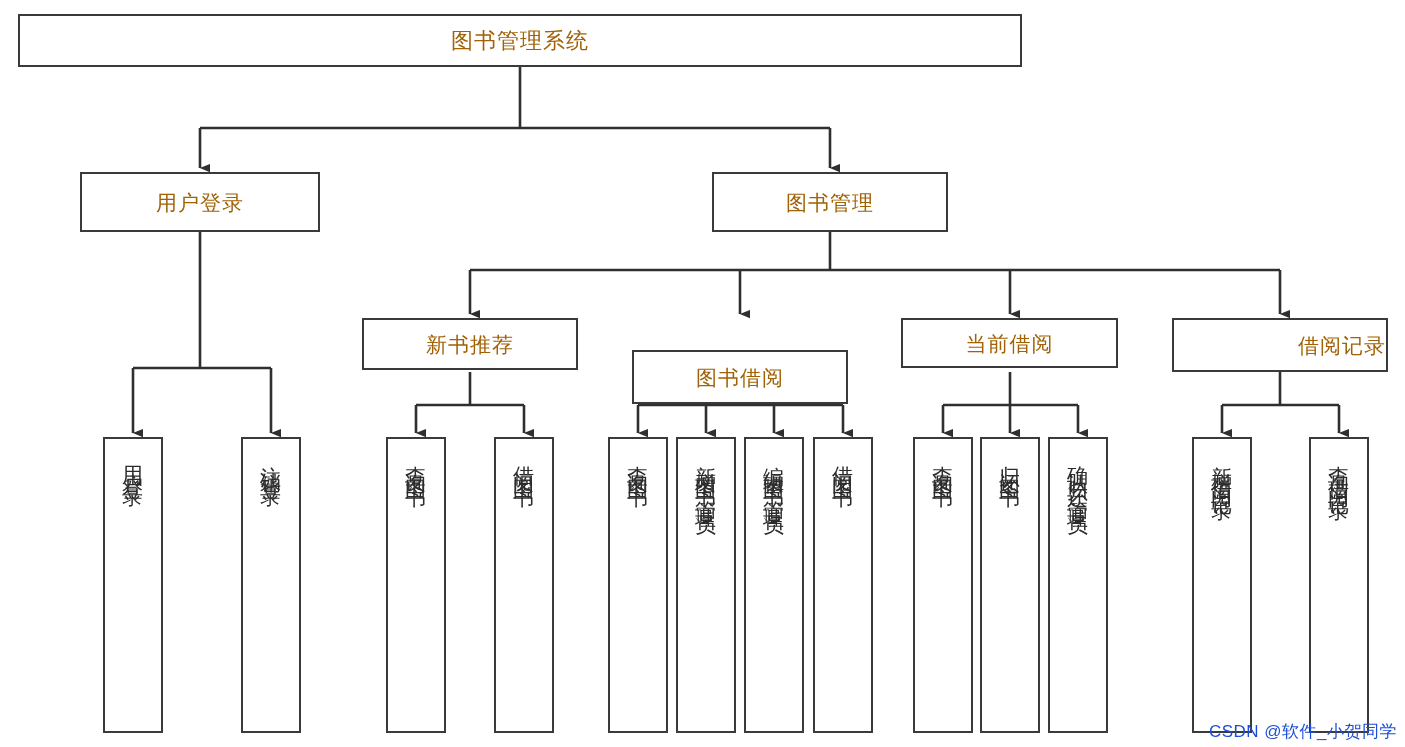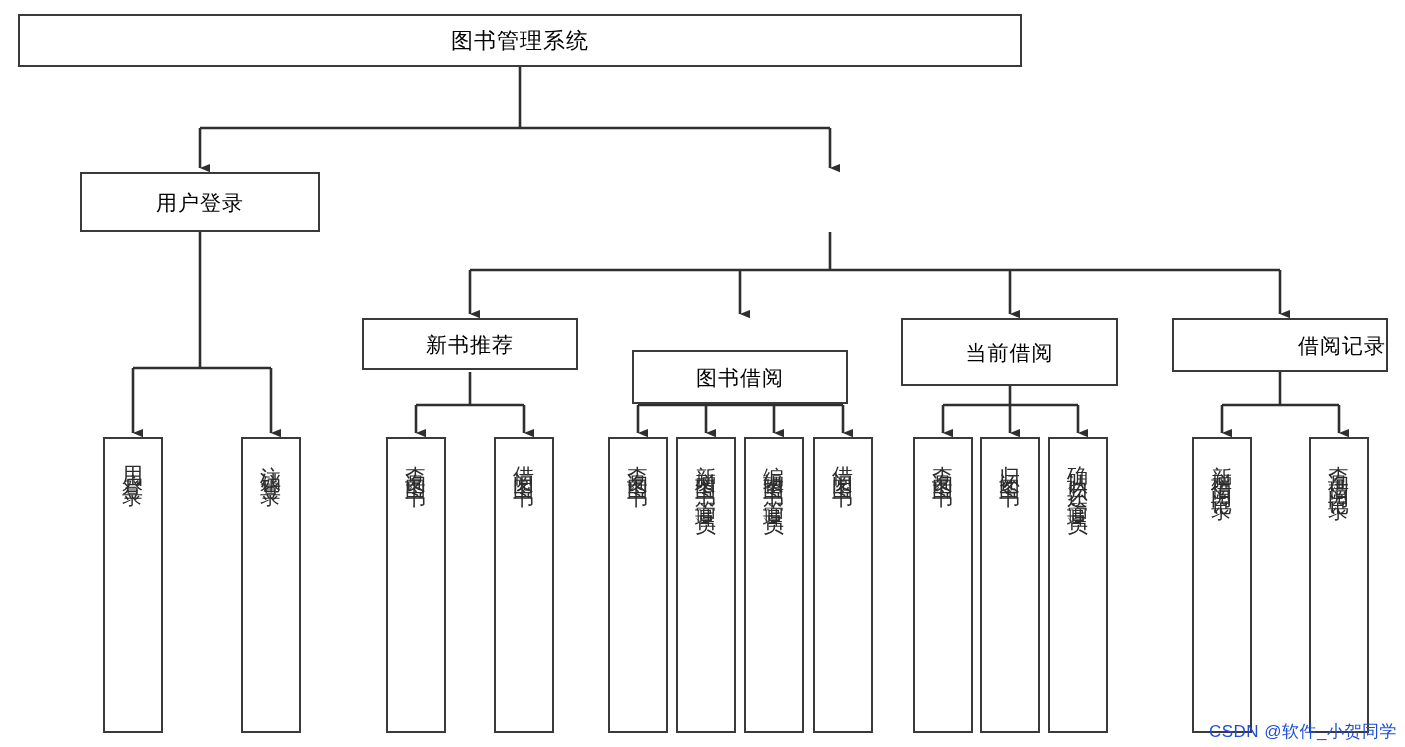--- a/index.html
+++ b/index.html
@@ -2,21 +2,21 @@
 <html><head>
 <meta charset="utf-8">
 <style>
   html,body{margin:0;padding:0;background:#ffffff;}
   body{width:1405px;height:747px;font-family:"Liberation Sans","DejaVu Sans",sans-serif;color:#2b2b2b;}
   #stage{position:relative;width:1405px;height:747px;overflow:hidden;background:#fff;}
   #wires{position:absolute;left:0;top:0;width:1405px;height:747px;}
 
   .node{position:absolute;box-sizing:border-box;background:#ffffff;border:2.5px solid #3a3a3a;
         display:flex;align-items:center;justify-content:center;}
-  .node .lbl{font-size:21px;letter-spacing:1px;color:#000000;white-space:nowrap;line-height:1;}
+  .node .lbl{font-size:21px;letter-spacing:1px;color:#a16207;white-space:nowrap;line-height:1;}
 
   .node.root .lbl{font-size:22px;}
   .node.lvl2 .lbl,.node.lvl3 .lbl{font-size:21px;}
 
   .node.leaf{align-items:flex-start;padding-top:10px;}
   .node.leaf .lbl{
      writing-mode:vertical-rl;
      text-orientation:upright;
      font-size:21px;
      letter-spacing:7px;
@@ -82,28 +82,31 @@
     </g>
   </svg>
 
   <div class="node root" style="left:18px;top:14px;width:1004px;height:53px;">
     <span class="lbl">图书管理系统</span>
   </div>
 
   <div class="node lvl2" style="left:80px;top:172px;width:240px;height:60px;">
     <span class="lbl">用户登录</span>
   </div>
+  <div class="node lvl2" style="left:712px;top:172px;width:236px;height:60px;">
+    <span class="lbl">图书管理</span>
+  </div>
 
   <div class="node lvl3" style="left:362px;top:318px;width:216px;height:52px;text-align:center;">
     <span class="lbl">新书推荐</span>
   </div>
   <div class="node lvl3" style="left:632px;top:318px;width:216px;height:54px;margin-top:32px;">
     <span class="lbl">图书借阅</span>
   </div>
-  <div class="node lvl3" style="left:901px;top:318px;width:217px;height:68px;">
+  <div class="node lvl3" style="left:901px;top:318px;width:217px;height:50px;">
     <span class="lbl">当前借阅</span>
   </div>
   <div class="node lvl3" style="left:1172px;top:318px;width:216px;height:54px;justify-content:flex-end;">
     <span class="lbl">借阅记录</span>
   </div>
 
   <div class="node leaf" style="left:103px;top:437px;width:60px;height:296px;">
     <span class="lbl">用户登录</span>
   </div>
   <div class="node leaf" style="left:241px;top:437px;width:60px;height:296px;">

